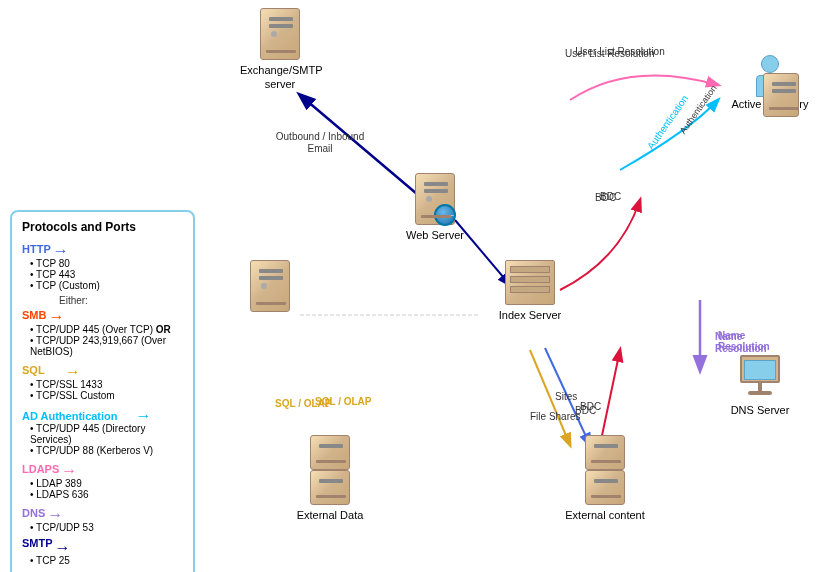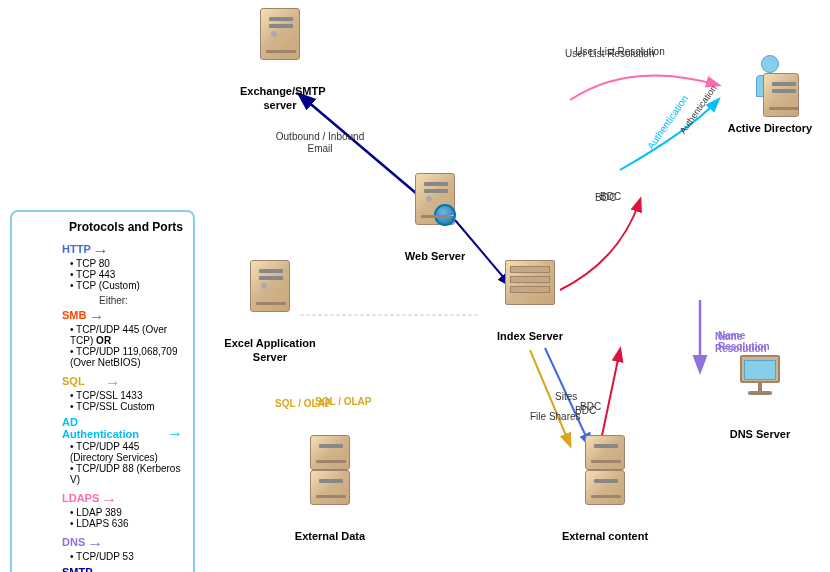--- a/index.html
+++ b/index.html
@@ -20,24 +20,24 @@
       top: 210px;
       width: 185px;
       background: white;
       border: 2px solid #87CEEB;
       border-radius: 8px;
       padding: 8px 10px;
     }
     .protocols-title {
       font-weight: bold;
       font-size: 12px;
-      text-align: right;
+      text-align: left;
       margin-bottom: 6px;
     }
-    .protocol-group { margin-bottom: 4px; margin-left: 40px; }
+    .protocol-group { margin-bottom: 4px; }
     .protocol-label {
       font-weight: bold;
       margin-bottom: 1px;
     }
     .protocol-label.http { color: #4169E1; }
     .protocol-label.smb { color: #FF4500; }
     .protocol-label.sql { color: #DAA520; }
     .protocol-label.ad { color: #00BFFF; }
     .protocol-label.ldap { color: #FF69B4; }
     .protocol-label.dns { color: #9370DB; }
@@ -46,24 +46,23 @@
     .protocol-item::before { content: "• "; }
 
     
     .server-icon {
       position: absolute;
       text-align: center;
       width: 80px;
     }
     .server-label {
       font-size: 11px;
-      font-weight: bold;
+      font-weight: normal;
       text-align: center;
       line-height: 1.3;
-      margin-top: 24px;
     }
 
     
     .diagram-svg {
       position: absolute;
       top: 0;
       left: 0;
       width: 830px;
       height: 572px;
       pointer-events: none;
@@ -296,21 +295,21 @@
     <div class="protocol-item">TCP (Custom)</div>
   </div>
 
   <div class="protocol-group">
     <div style="font-size:10px; color:#333;padding-left:37px;">Either:</div>
     <div style="display:flex; align-items:center; gap:2px;">
       <span class="protocol-label smb">SMB</span>
       <span style="color:#FF4500; font-size:16px;">→</span>
     </div>
     <div class="protocol-item">TCP/UDP 445 (Over TCP) <strong>OR</strong></div>
-    <div class="protocol-item">TCP/UDP 119,068,709 (Over NetBIOS)</div>
+    <div class="protocol-item">TCP/UDP 243,919,667 (Over NetBIOS)</div>
   </div>
 
   <div class="protocol-group">
     <div style="display:flex; align-items:center; gap:20px;">
       <span class="protocol-label sql">SQL</span>
       <span style="color:#DAA520; font-size:16px;">→</span>
     </div>
     <div class="protocol-item">TCP/SSL 1433</div>
     <div class="protocol-item">TCP/SSL Custom</div>
   </div>
@@ -389,21 +388,20 @@
 </div>
 
 <div class="server-icon" style="left:215px; top:260px; width:110px;">
   <div style="position:relative; width:55px; margin:0 auto;">
     <div class="tower">
       <div class="tower-drive"></div>
       <div class="tower-drive2"></div>
       <div class="tower-btn"></div>
     </div>
   </div>
-  <div class="server-label">Excel Application Server</div>
 </div>
 
 <div class="server-icon" style="left:480px; top:260px; width:100px;">
   <div style="position:relative; width:60px; margin:0 auto;">
     <div class="rack">
       <div class="rack-slot" style="top:5px;"></div>
       <div class="rack-slot" style="top:15px;"></div>
       <div class="rack-slot" style="top:25px;"></div>
     </div>
   </div>

